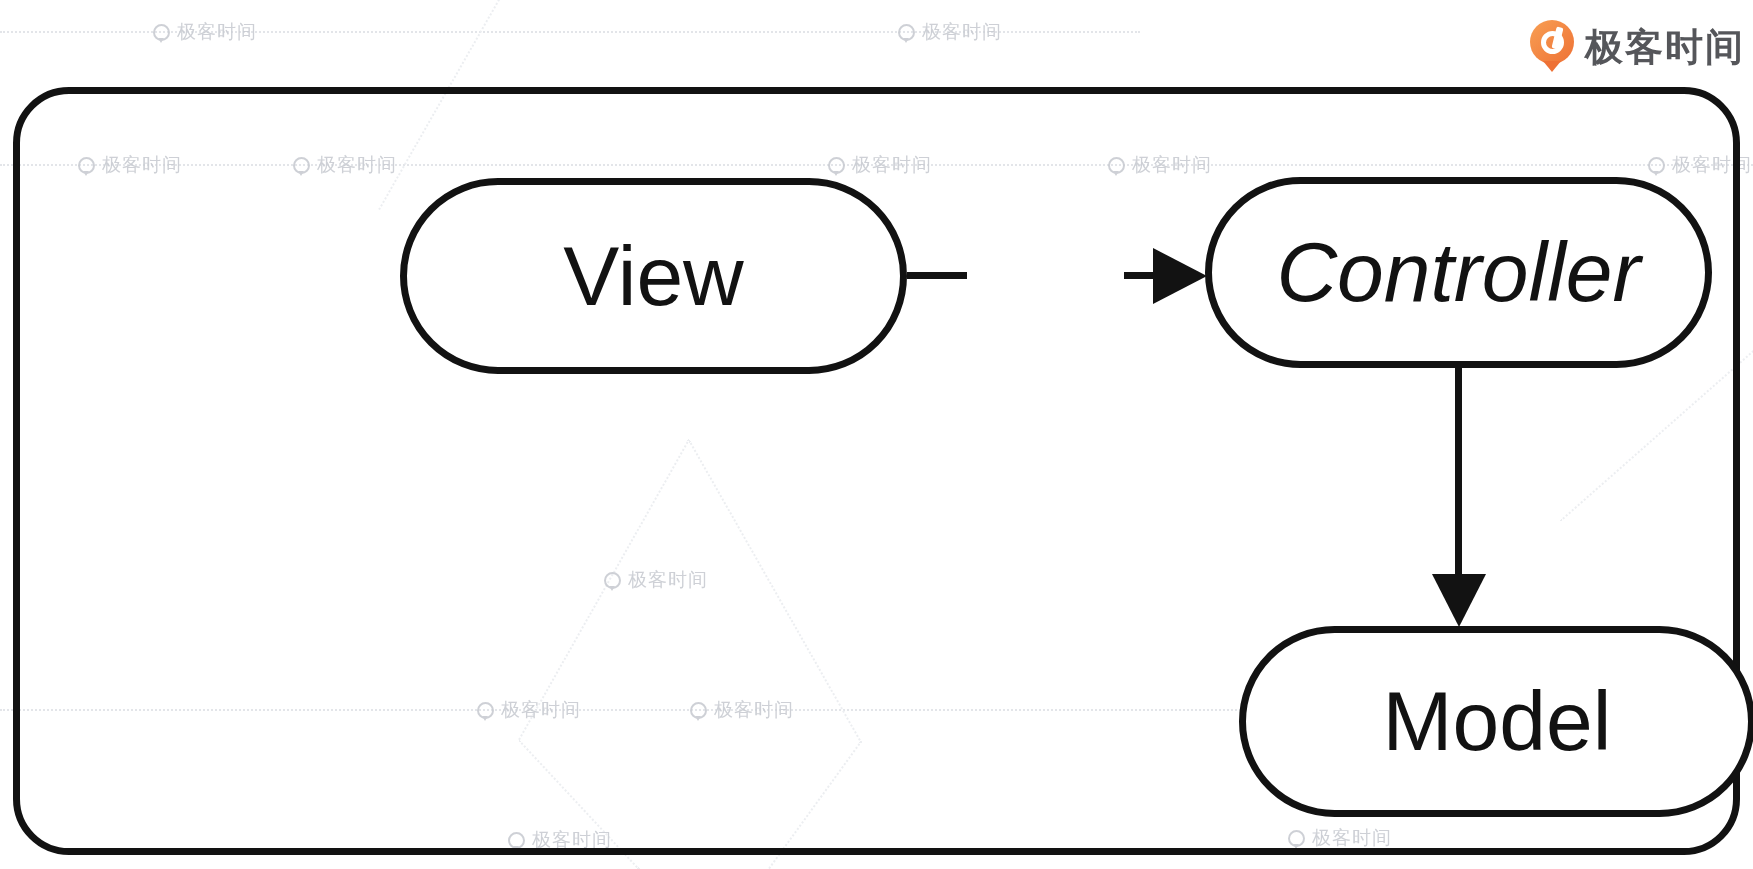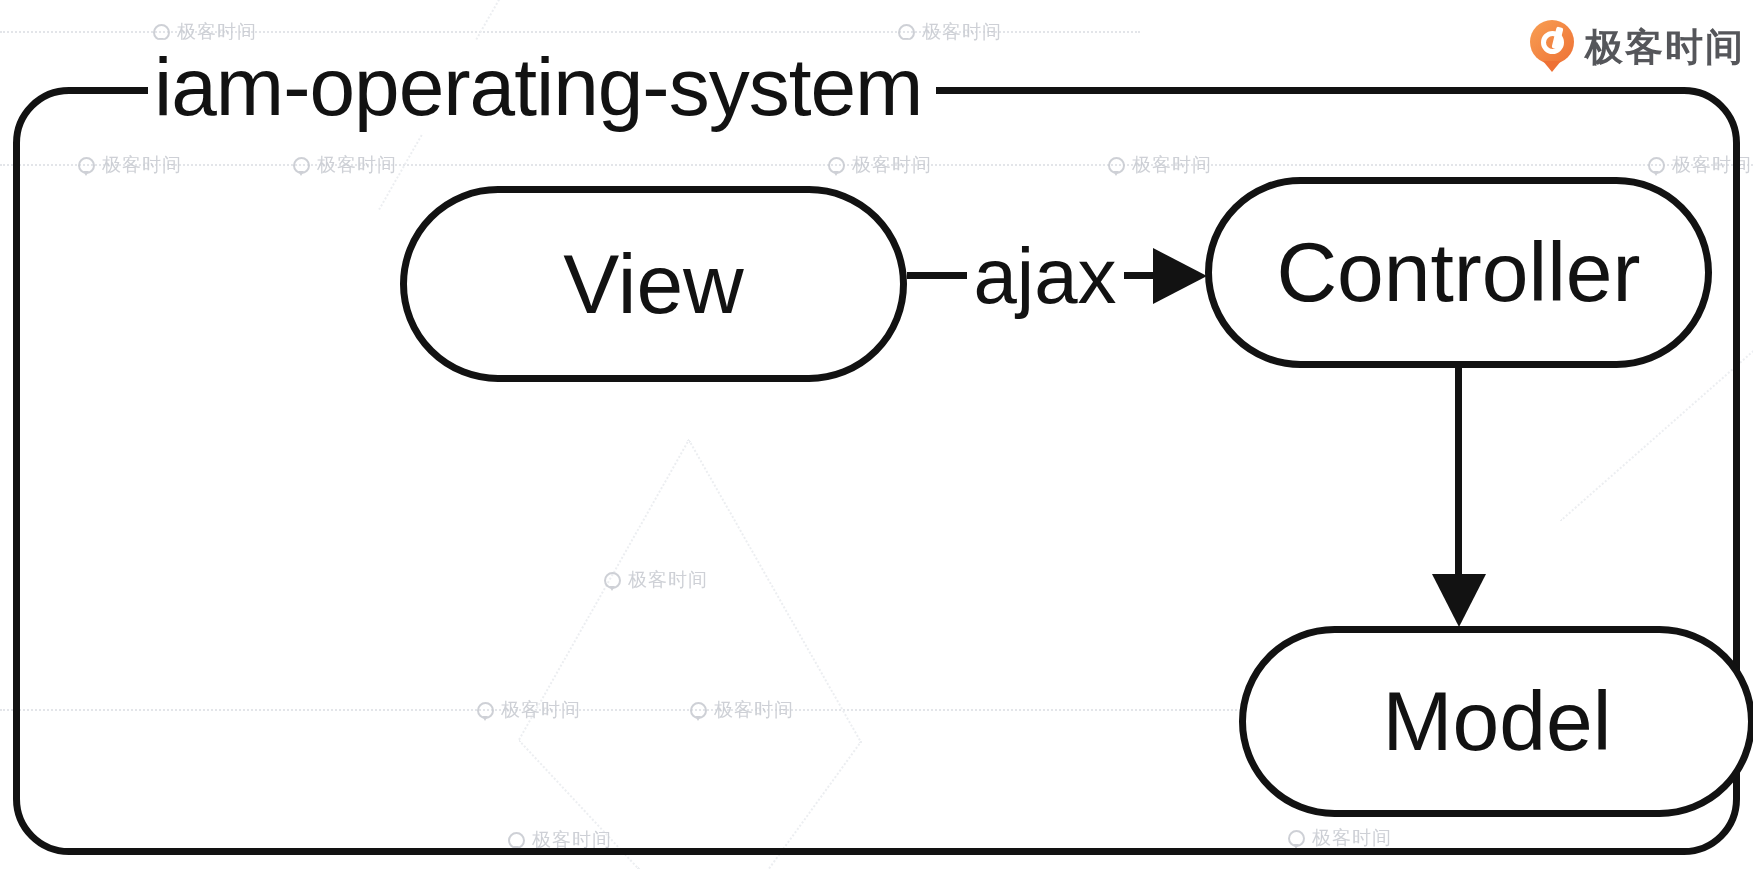--- a/index.html
+++ b/index.html
@@ -65,22 +65,22 @@
   .lane-frontend{left:97px;top:203px;}
   .lane-backend{left:100px;top:683px;}
 
   
   .pill{
     position:absolute;box-sizing:border-box;
     background:#fff;border:7px solid var(--ink);border-radius:120px;
     display:flex;align-items:center;justify-content:center;
     font-size:84px;color:var(--ink);z-index:2;white-space:nowrap;
   }
-  .pill-view{left:400px;top:186px;width:507px;height:196px;}
-  .pill-controller{left:1205px;top:177px;width:507px;height:191px;}
+  .pill-view{left:400px;top:178px;width:507px;height:196px;}
+  .pill-controller{left:1205px;top:177px;width:507px;height:191px;font-style:italic;}
   .pill-model{left:1239px;top:626px;width:516px;height:191px;}
 
   
   .edge-seg{position:absolute;background:var(--ink);z-index:2;}
   .seg-a{left:907px;top:272px;width:60px;height:7px;}
   .seg-b{left:1124px;top:272px;width:32px;height:7px;}
   .edge-label{
     position:absolute;left:963px;top:231px;width:164px;height:90px;
     display:flex;align-items:center;justify-content:center;
     font-size:78px;color:var(--ink);z-index:2;
@@ -164,21 +164,20 @@
         <span class="wm-pin"></span>
         <span>极客时间</span>
       </div>
       <div class="wm" style="left: 1340px; top: 838px;">
         <span class="wm-pin"></span>
         <span>极客时间</span>
       </div>
     </div>
 
   <div class="outer-box"></div>
-  <div class="diagram-title">iam-operating-system</div>
 
   <div class="brand">
     <span class="brand-icon">
       <span class="bi-circle"></span>
       <span class="bi-tail"></span>
       <span class="bi-ring"></span>
       <span class="bi-needle"></span>
     </span>
     <span class="brand-name">极客时间</span>
   </div>
@@ -188,20 +187,19 @@
     <span>View</span>
   </div>
   <div class="pill pill-controller">
     <span>Controller</span>
   </div>
   <div class="pill pill-model">
     <span>Model</span>
   </div>
 
   <div class="edge-seg seg-a"></div>
-  <div class="edge-label">ajax</div>
   <div class="edge-seg seg-b"></div>
   <div class="arrow-right"></div>
 
   <div class="edge-seg seg-v"></div>
   <div class="arrow-down"></div>
 
 </div>
 
 </body></html>

